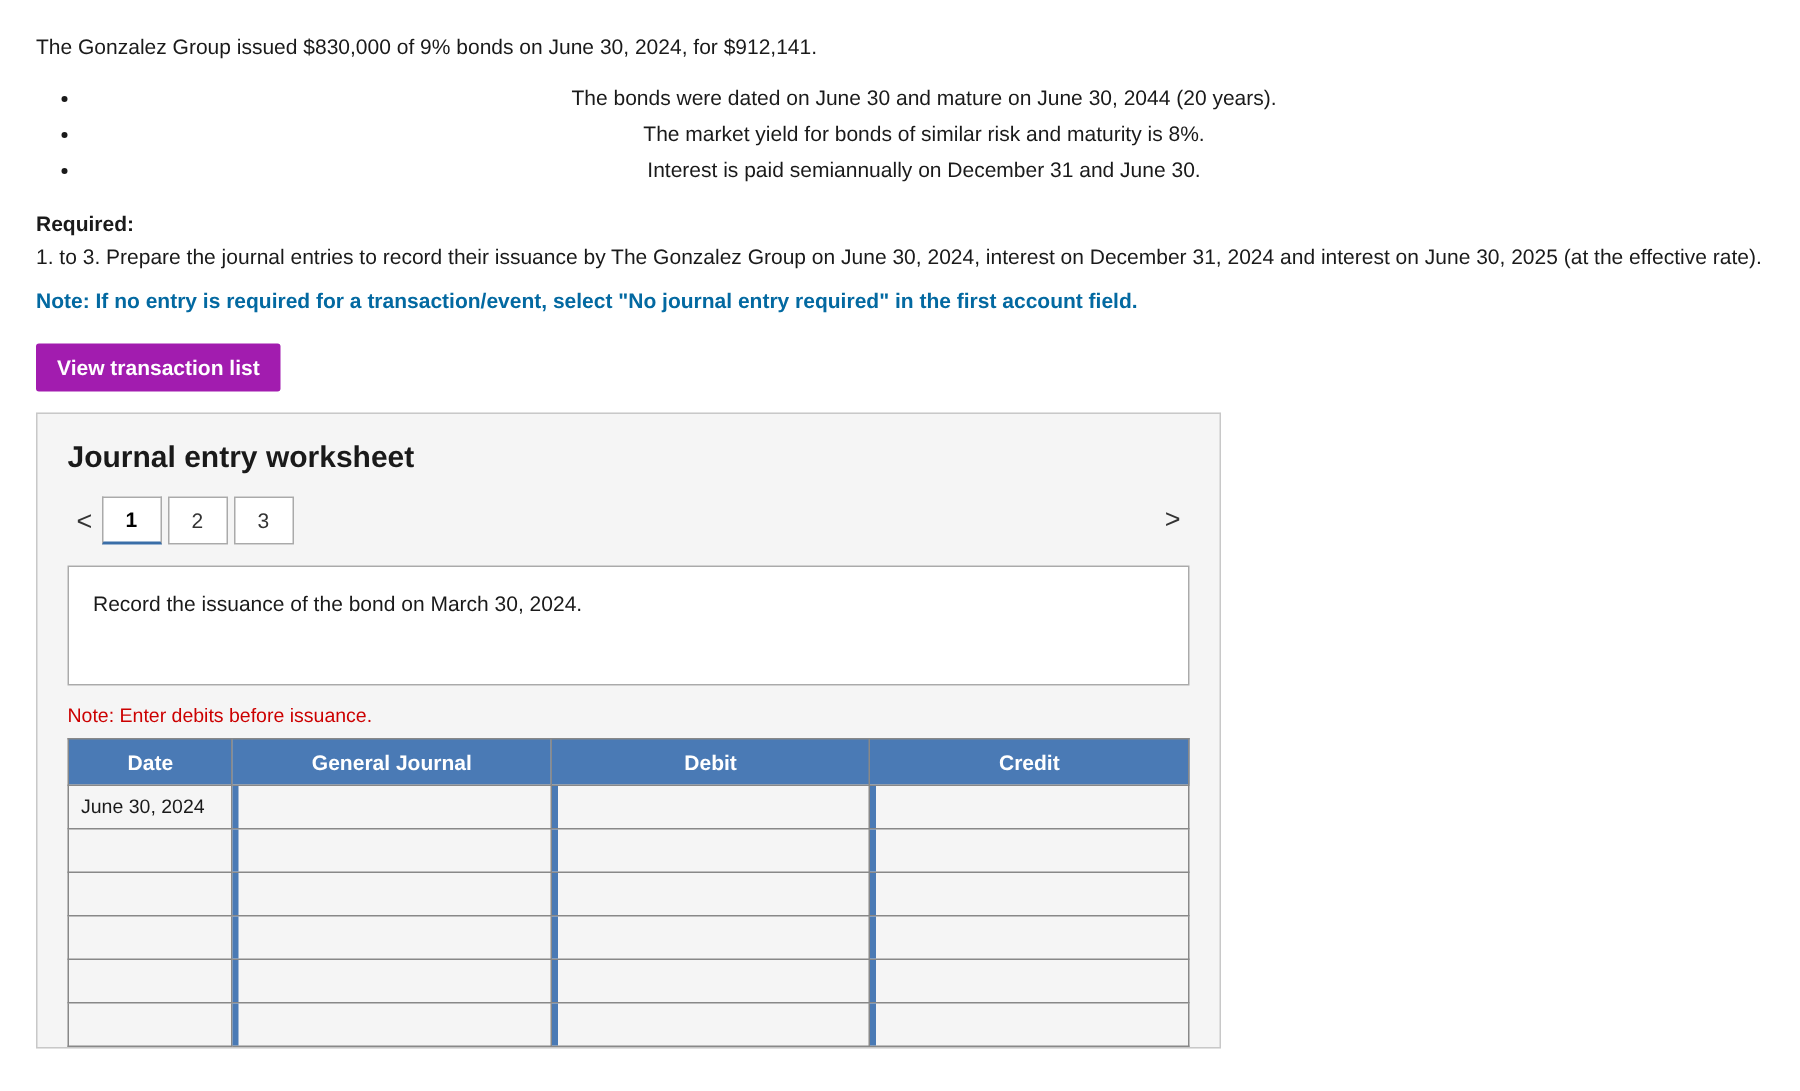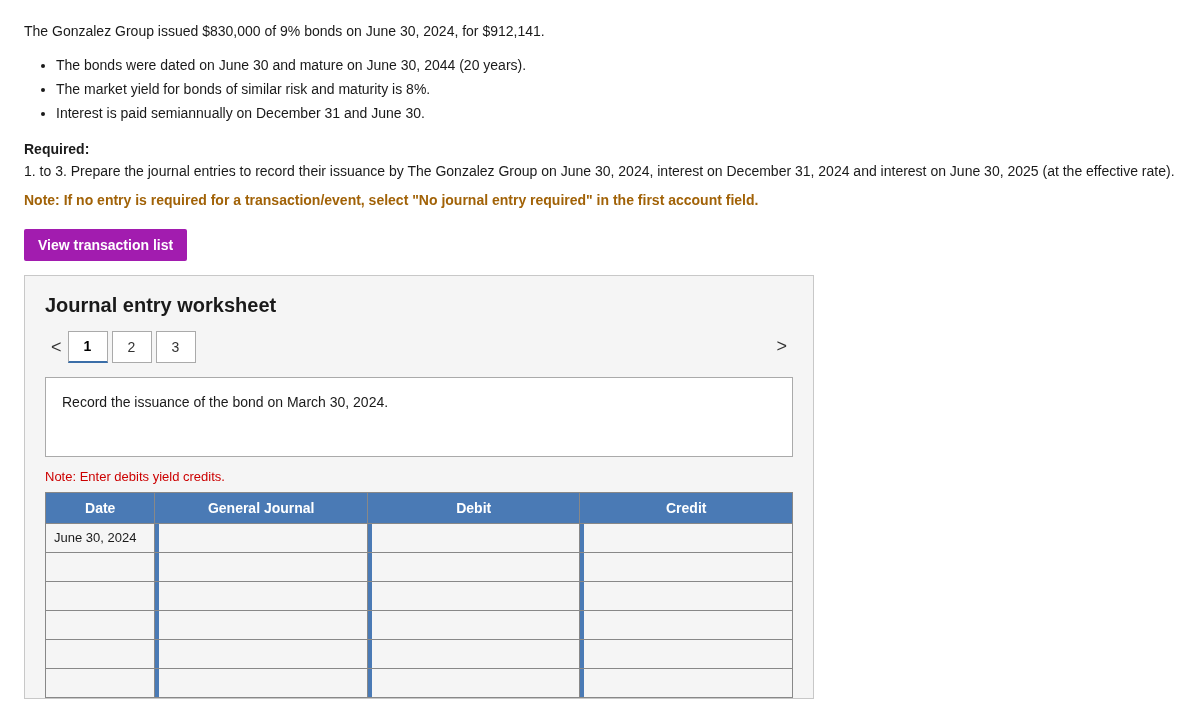--- a/index.html
+++ b/index.html
@@ -22,33 +22,34 @@
       line-height: 1.6;
     }
 
     .bullet-list {
       margin: 8px 0 8px 32px;
       line-height: 1.7;
     }
 
     .bullet-list li {
       list-style-type: disc;
+      text-align: center;
     }
 
     .required-section {
       margin-top: 12px;
       line-height: 1.6;
     }
 
     .required-label {
       font-weight: bold;
     }
 
     .note-red {
-      color: #a16207;
+      color: #0369a1;
       font-weight: bold;
       margin-top: 6px;
     }
 
     .view-transaction-btn {
       display: inline-block;
       background-color: #a21caf;
       color: #ffffff;
       padding: 8px 14px;
       font-size: 14px;
@@ -226,21 +227,21 @@
     <button class="tab-btn active">1</button>
     <button class="tab-btn inactive">2</button>
     <button class="tab-btn inactive">3</button>
     <button class="nav-arrow-right">&gt;</button>
   </div>
 
   <div class="instruction-box">
     <span>Record the issuance of the bond on March 30, 2024.</span>
   </div>
 
-  <div class="note-debits">Note: Enter debits yield credits.</div>
+  <div class="note-debits">Note: Enter debits before issuance.</div>
 
   <table class="journal-table">
     <thead>
       <tr>
         <th>Date</th>
         <th>General Journal</th>
         <th>Debit</th>
         <th>Credit</th>
       </tr>
     </thead>

